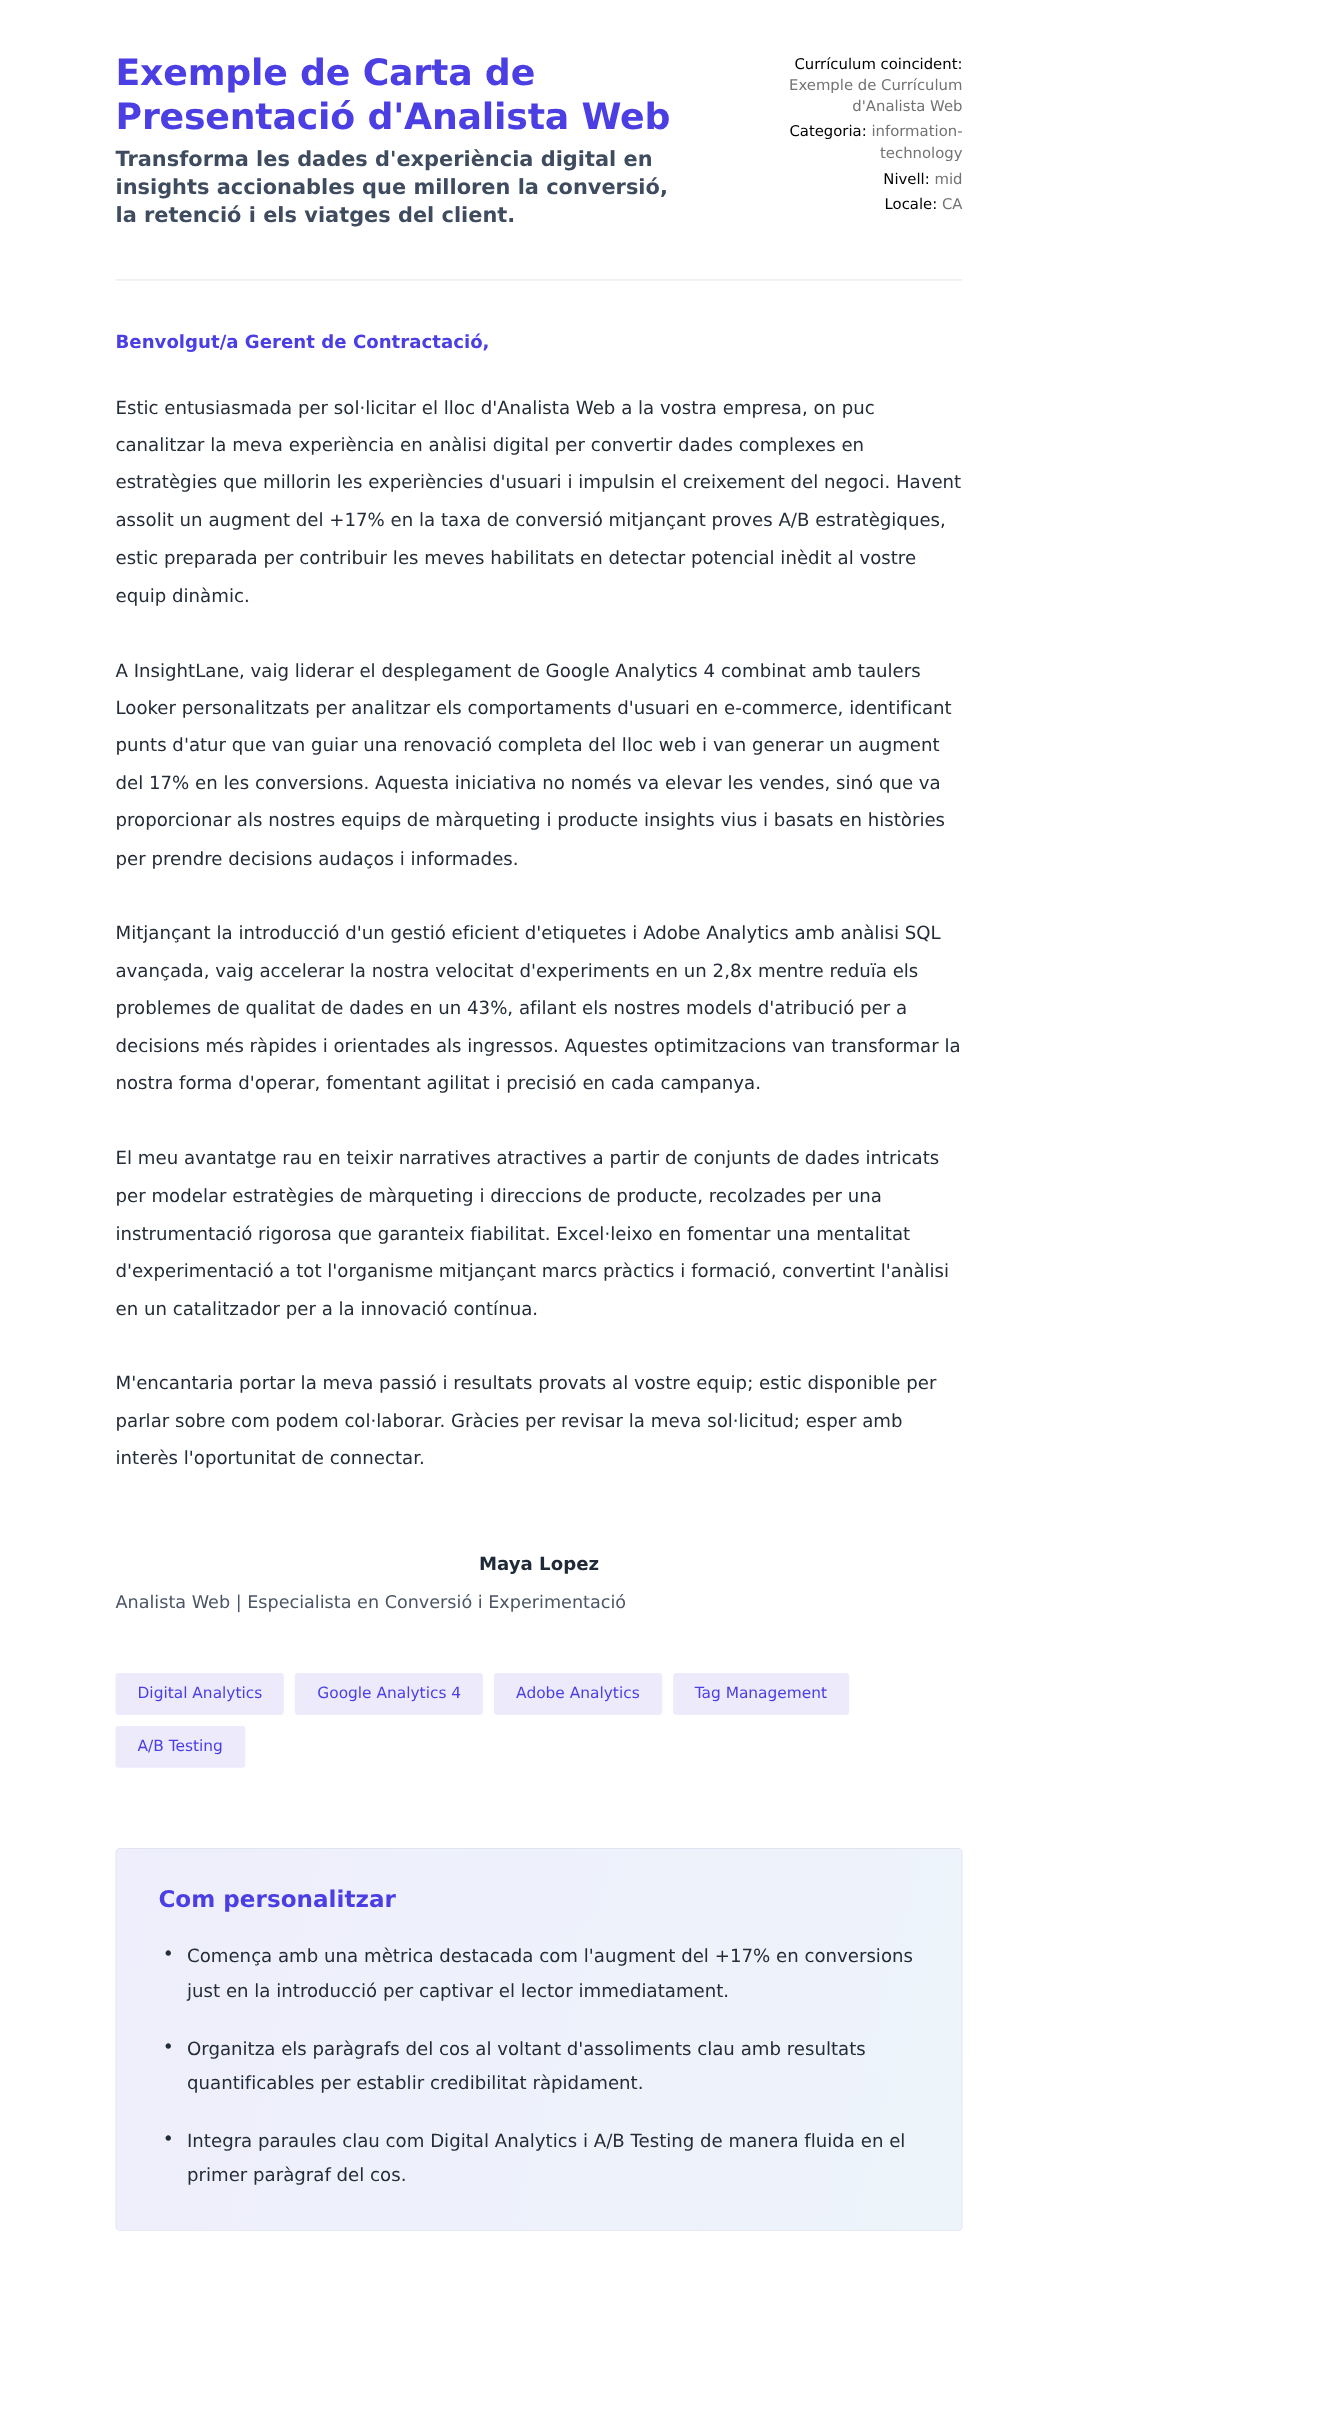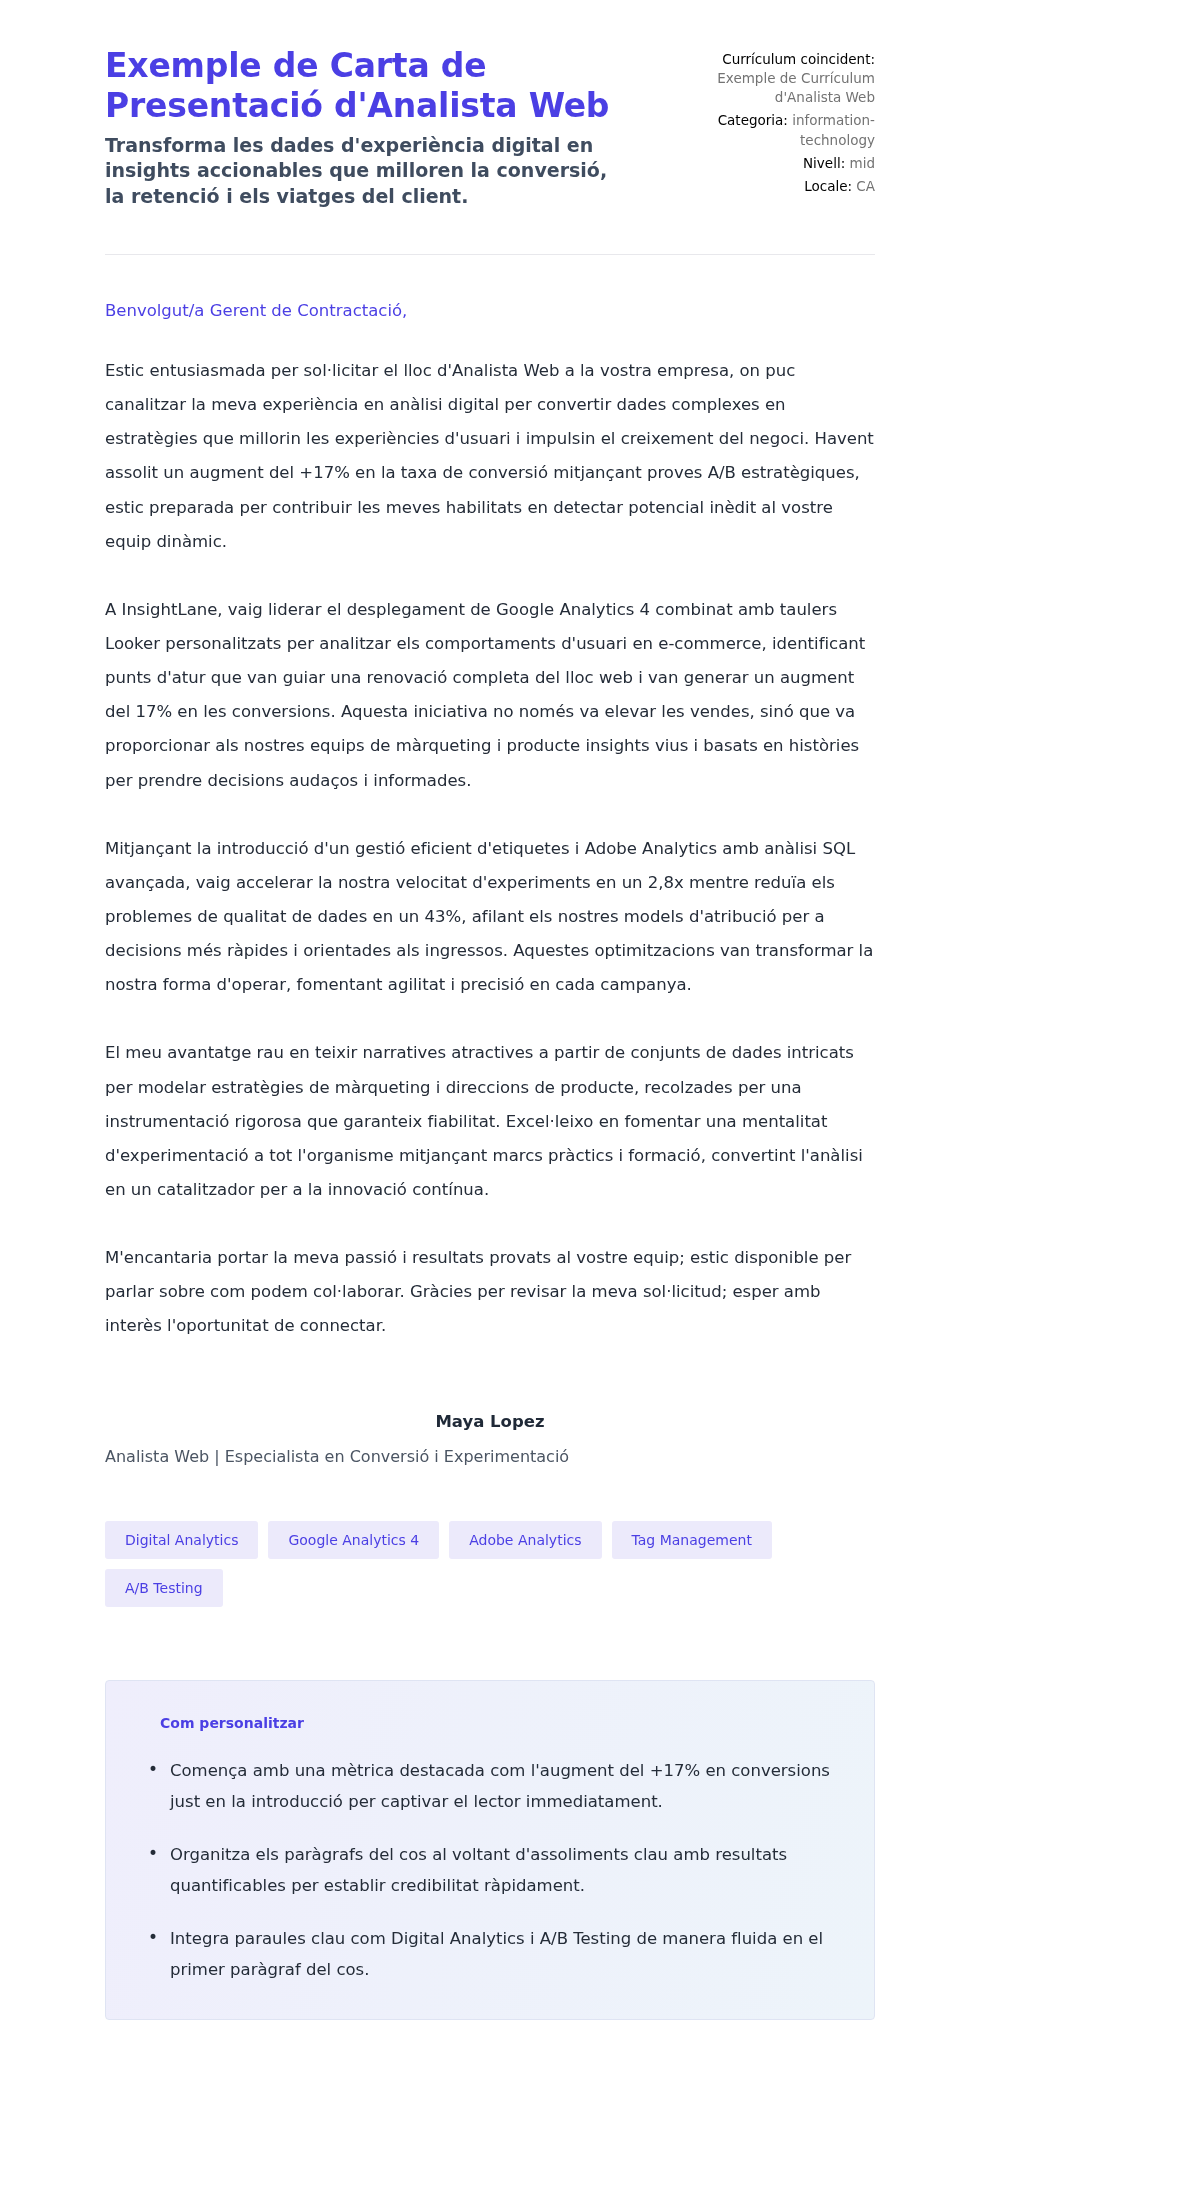--- a/index.html
+++ b/index.html
@@ -73,21 +73,21 @@
     margin: 44px 0 0 0;
     border: 0;
   }
 
   
   .letter {
     padding-top: 46px;
   }
   .salutation {
     font-size: 16.5px;
-    font-weight: normal;
+    font-weight: bold;
     color: #4b3fe4;
     margin: 0 0 34px 0;
   }
   .body-para {
     font-size: 16.5px;
     line-height: 2.07;
     color: #242c38;
     margin: 0 0 34px 0;
     max-width: 990px;
   }
@@ -129,24 +129,24 @@
 
   
   .tipbox {
     margin-top: 73px;
     background: linear-gradient(105deg, #efeefc 0%, #eef1fb 45%, #edf4fa 100%);
     border: 1px solid #dfe4f3;
     border-radius: 4px;
     padding: 34px 38px 34px 38px;
   }
   .tipbox-title {
-    font-size: 14px;
-    font-weight: bold;
-    color: #4b3fe4;
-    margin: 0 0 24px 16px;
+    font-size: 21px;
+    font-weight: bold;
+    color: #4b3fe4;
+    margin: 0 0 24px 0;
   }
   .tip-list {
     list-style: none;
     margin: 0;
     padding: 0;
   }
   .tip-item {
     position: relative;
     padding-left: 26px;
     font-size: 16.5px;

